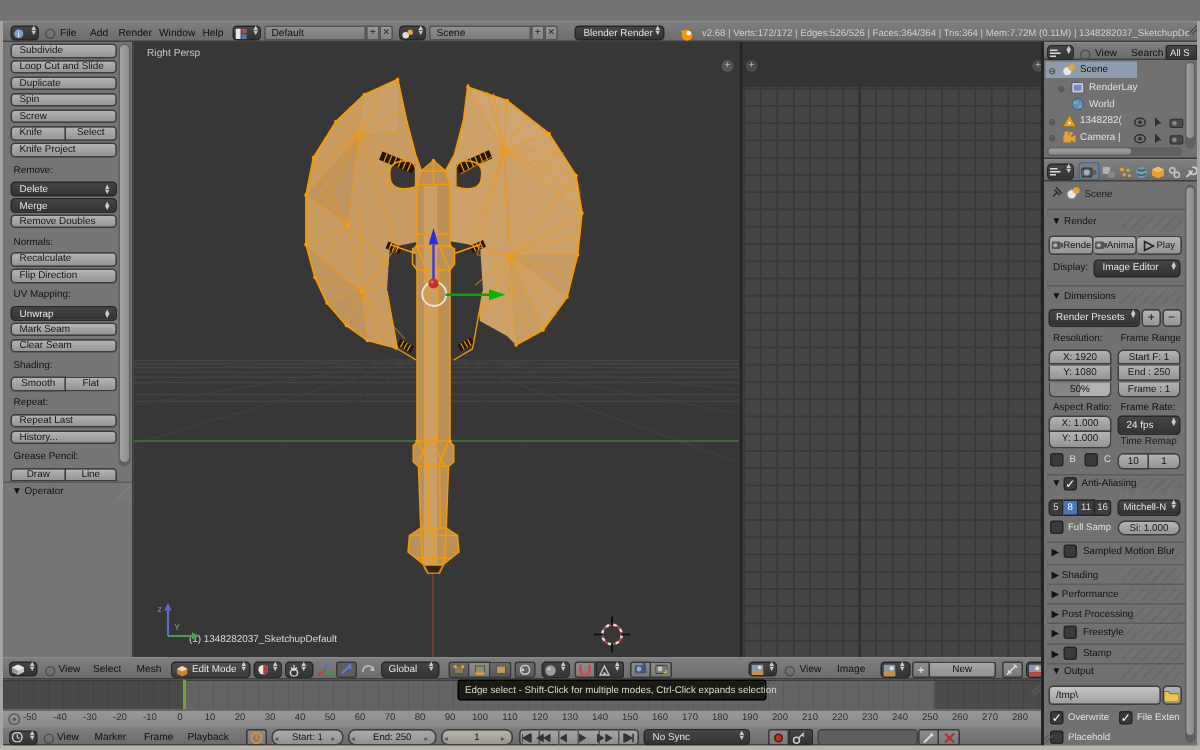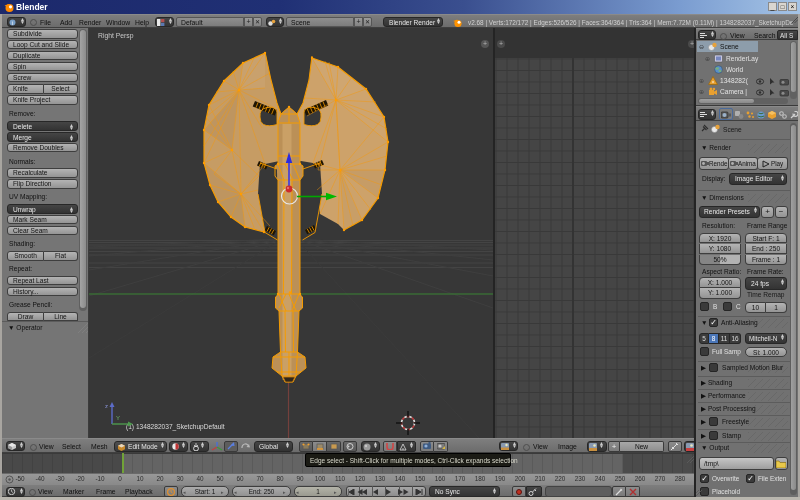--- a/index.html
+++ b/index.html
@@ -11,31 +11,20 @@
 .sep{position:absolute;height:1px;background:#5c5c5c;}
 .chk{position:absolute;width:9px;height:9px;background:#3a3a3a;border:1px solid #252525;border-radius:2px;box-sizing:border-box;color:#fff;font-size:8px;line-height:7px;text-align:center;}
 .arr{position:absolute;font-size:5px;color:#ccc;line-height:3px;}
 .hdr{background:linear-gradient(#7e7e7e,#6c6c6c);border-top:1px solid #8a8a8a;border-bottom:1px solid #3f3f3f;box-sizing:border-box;}
 .stp{position:absolute;left:52px;width:40px;height:9px;background:repeating-linear-gradient(135deg,rgba(0,0,0,0.08) 0 1px,transparent 1px 5px);}
 .mtxt{position:absolute;font-size:6.8px;color:#0f0f0f;white-space:nowrap;}
 </style></head>
 <body>
 <div id="w">
 
-<div class="abs" style="left:0;top:0;width:800px;height:14px;background:linear-gradient(90deg,#1c296b 0%,#203075 35%,#3a4f8f 58%,#7a9cd0 85%,#a5c4e6 100%);">
-  <svg class="abs" style="left:4px;top:2px" width="11" height="11" viewBox="0 0 11 11">
-        <circle cx="5.5" cy="6" r="4" fill="#ff8800"></circle>
-        <circle cx="6.5" cy="4.8" r="1.6" fill="#fff"></circle>
-        <path d="M0.5 3.5 L5 2 L3.5 5 Z" fill="#ff8800"></path>
-      </svg>
-  <div class="abs" style="left:16px;top:1.5px;font-size:8.5px;font-weight:bold;color:#fff;">Blender</div>
-  <div class="abs" style="left:768px;top:2px;width:9px;height:9px;background:#d9d6d0;border:1px solid #8a8a8a;box-sizing:border-box;font-size:7px;line-height:8px;text-align:center;color:#000;">_</div>
-  <div class="abs" style="left:778px;top:2px;width:9px;height:9px;background:#d9d6d0;border:1px solid #8a8a8a;box-sizing:border-box;font-size:6px;line-height:8px;text-align:center;color:#000;">□</div>
-  <div class="abs" style="left:788px;top:2px;width:9px;height:9px;background:#d9d6d0;border:1px solid #8a8a8a;box-sizing:border-box;font-size:6.5px;line-height:8px;text-align:center;color:#000;">×</div>
-</div>
 
 <div class="abs hdr" style="left:0;top:14px;width:800px;height:14px;">
   <div class="ddk" style="left:7px;top:2px;width:19px;height:10px;"></div>
   <svg class="abs" style="left:9px;top:3.5px" width="8" height="7">
         <circle cx="3.5" cy="3.5" r="3" fill="#7aa0c8"></circle>
         <text x="3.5" y="5.5" font-size="5.5" fill="#fff" text-anchor="middle" font-family="Liberation Sans">i</text>
       </svg>
   <div class="arr" style="left:20px;top:3px;">▲<br>▼</div>
   <div class="abs" style="left:30px;top:4px;width:5px;height:5px;border:1px solid #4e4e4e;border-radius:50%;"></div>
   <div class="mtxt" style="left:40px;top:3.5px;">File</div>

